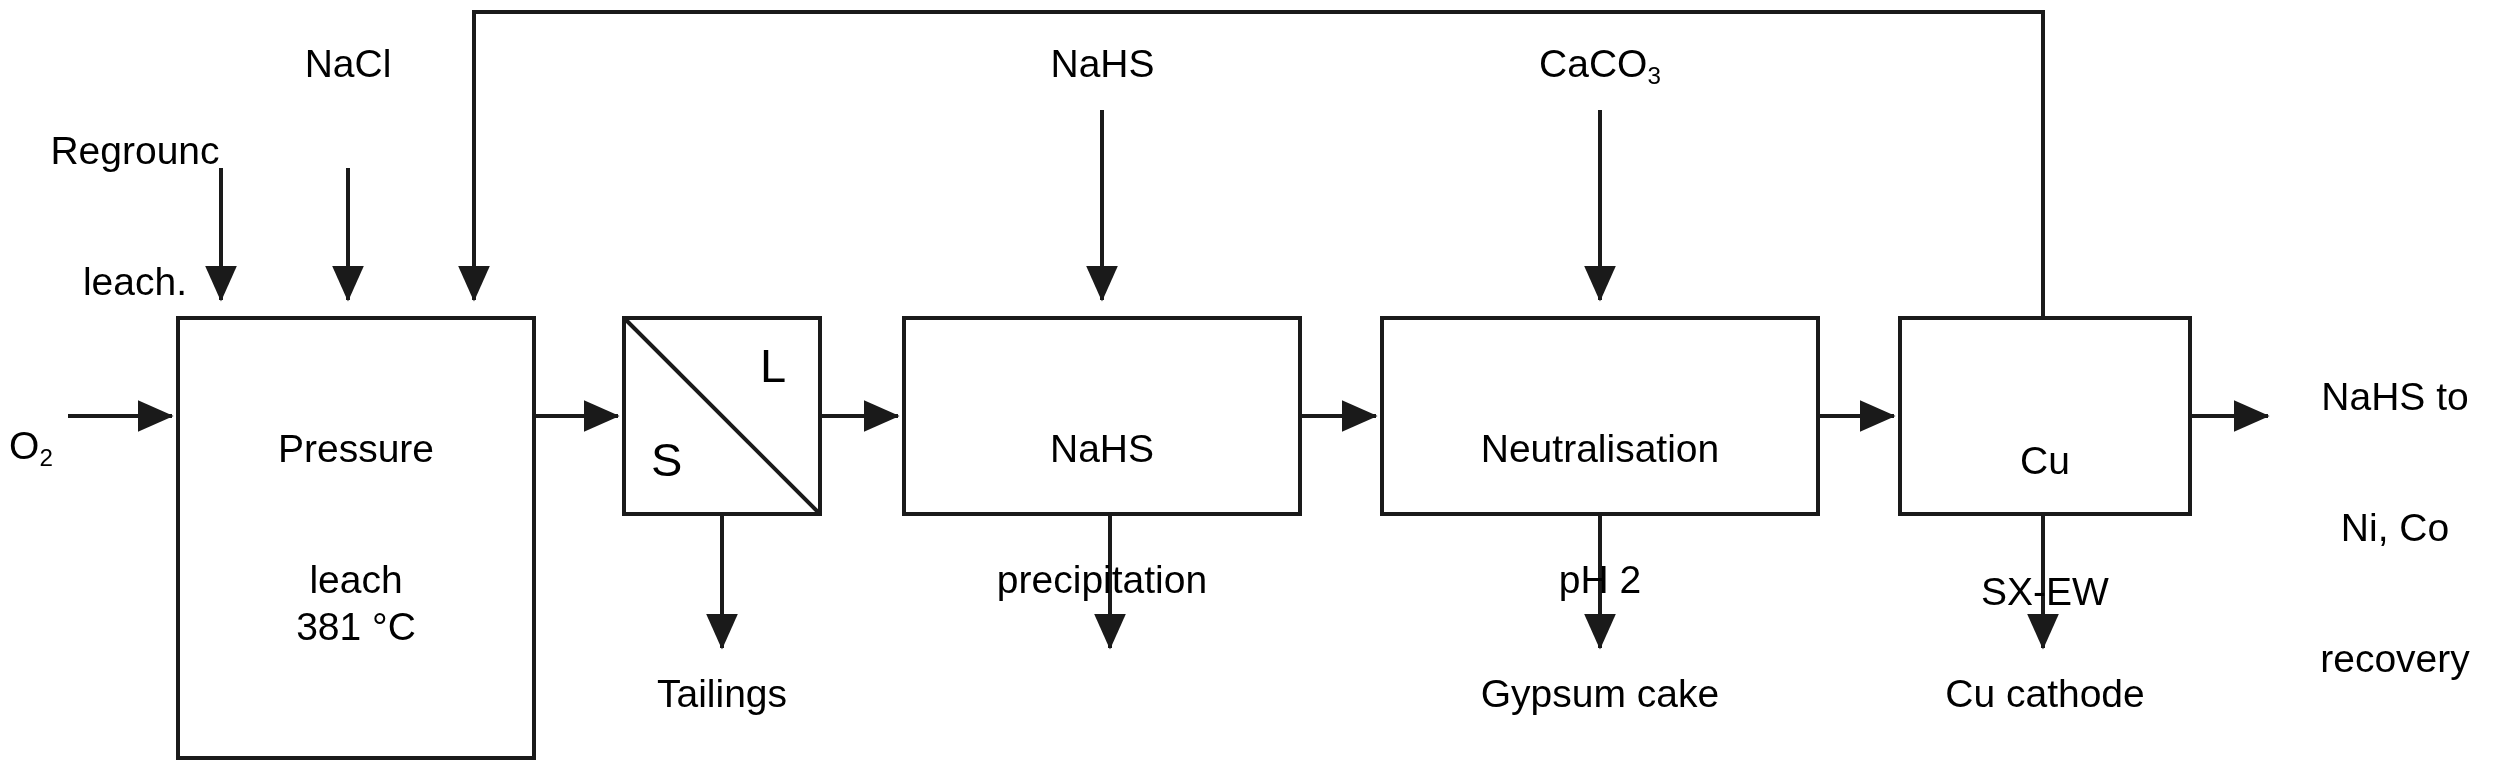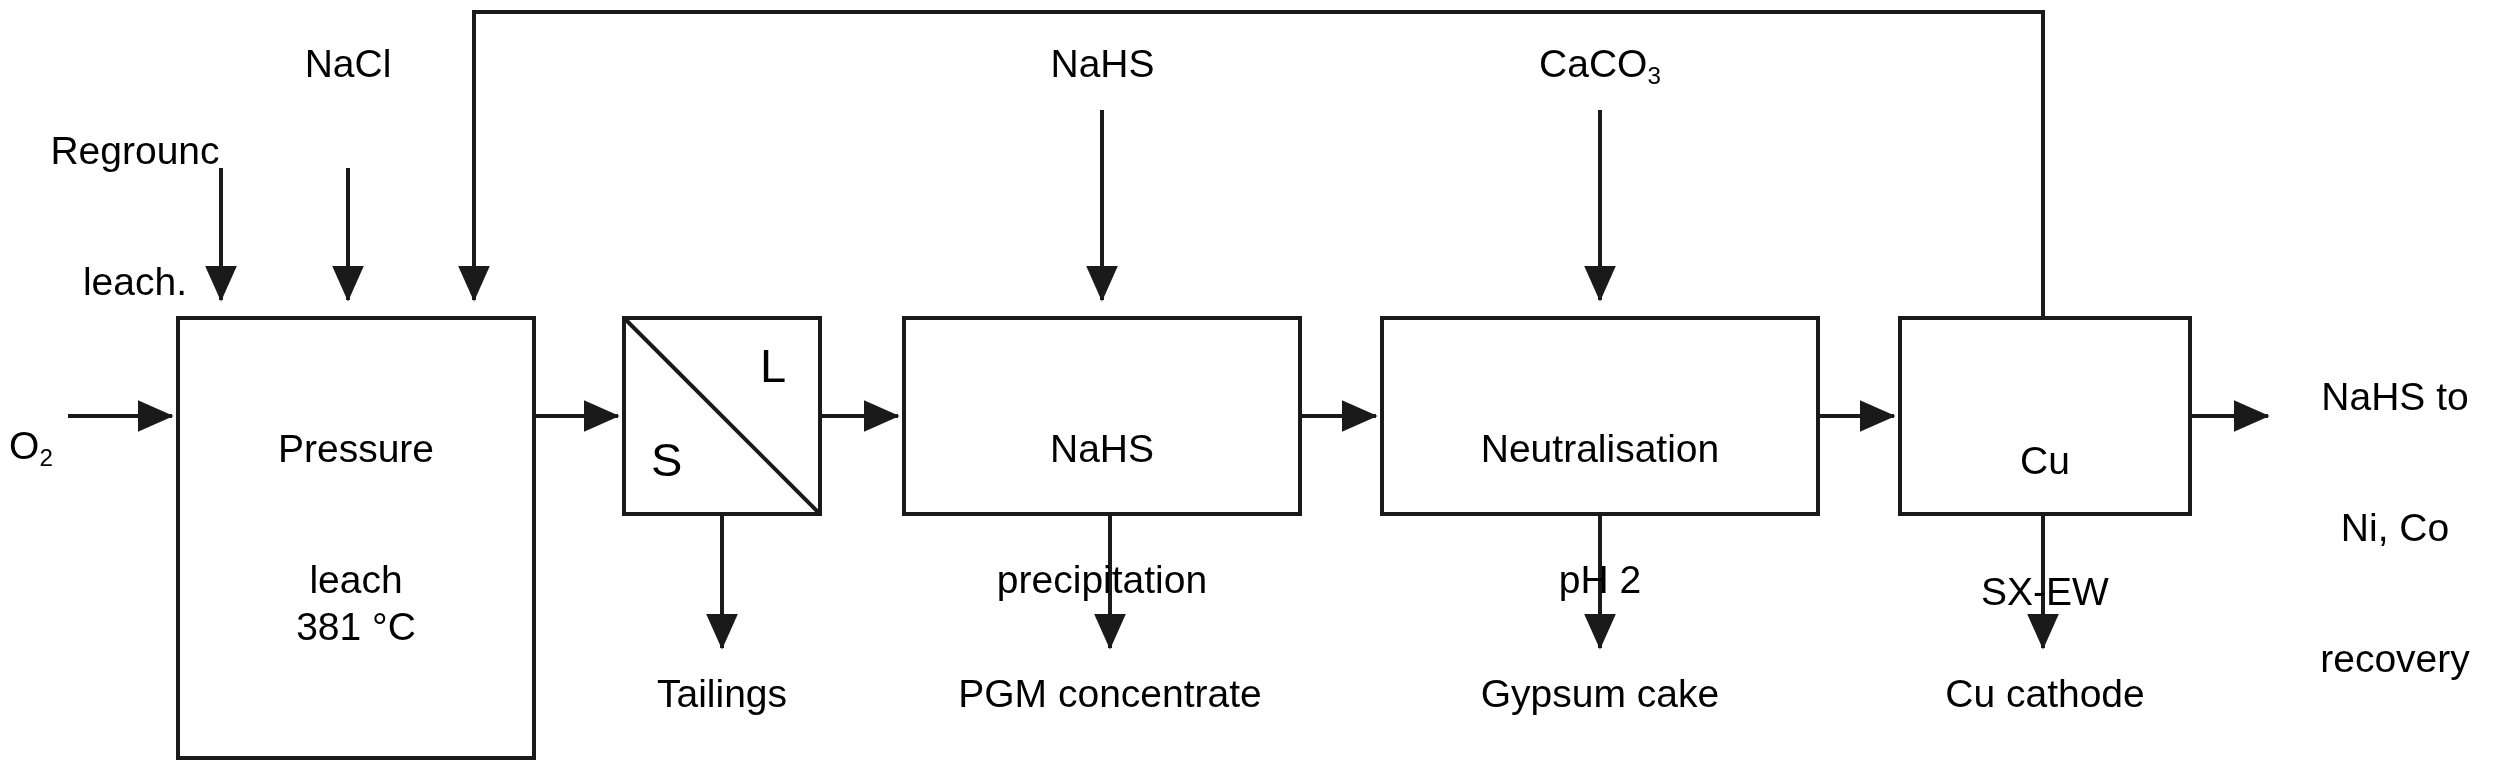--- a/index.html
+++ b/index.html
@@ -139,21 +139,20 @@
   <div class="stream-text" style="left:268px; top:42px; width:160px;">NaCl</div>
 
   <div class="stream-text" style="left:0px; top:392px; width:62px;margin-top:32px;"><span>O</span><span class="sub">2</span></div>
 
   <div class="stream-text" style="left:1000px; top:42px; width:205px;">NaHS</div>
 
   <div class="stream-text" style="left:1480px; top:42px; width:240px;"><span>CaCO</span><span class="sub">3</span></div>
 
   <div class="stream-text" style="left:592px; top:672px; width:260px;">Tailings</div>
 
-  <div class="stream-text" style="left:880px; top:672px; width:460px;">PGM concentrate</div>
 
   <div class="stream-text" style="left:1400px; top:672px; width:400px;">Gypsum cake</div>
 
   <div class="stream-text" style="left:1880px; top:672px; width:330px;">Cu cathode</div>
 
   <div class="stream-text" style="left:2278px; top:288px; width:234px;">
     <div>NaHS to</div>
     <div>Ni, Co</div>
     <div>recovery</div>
     

